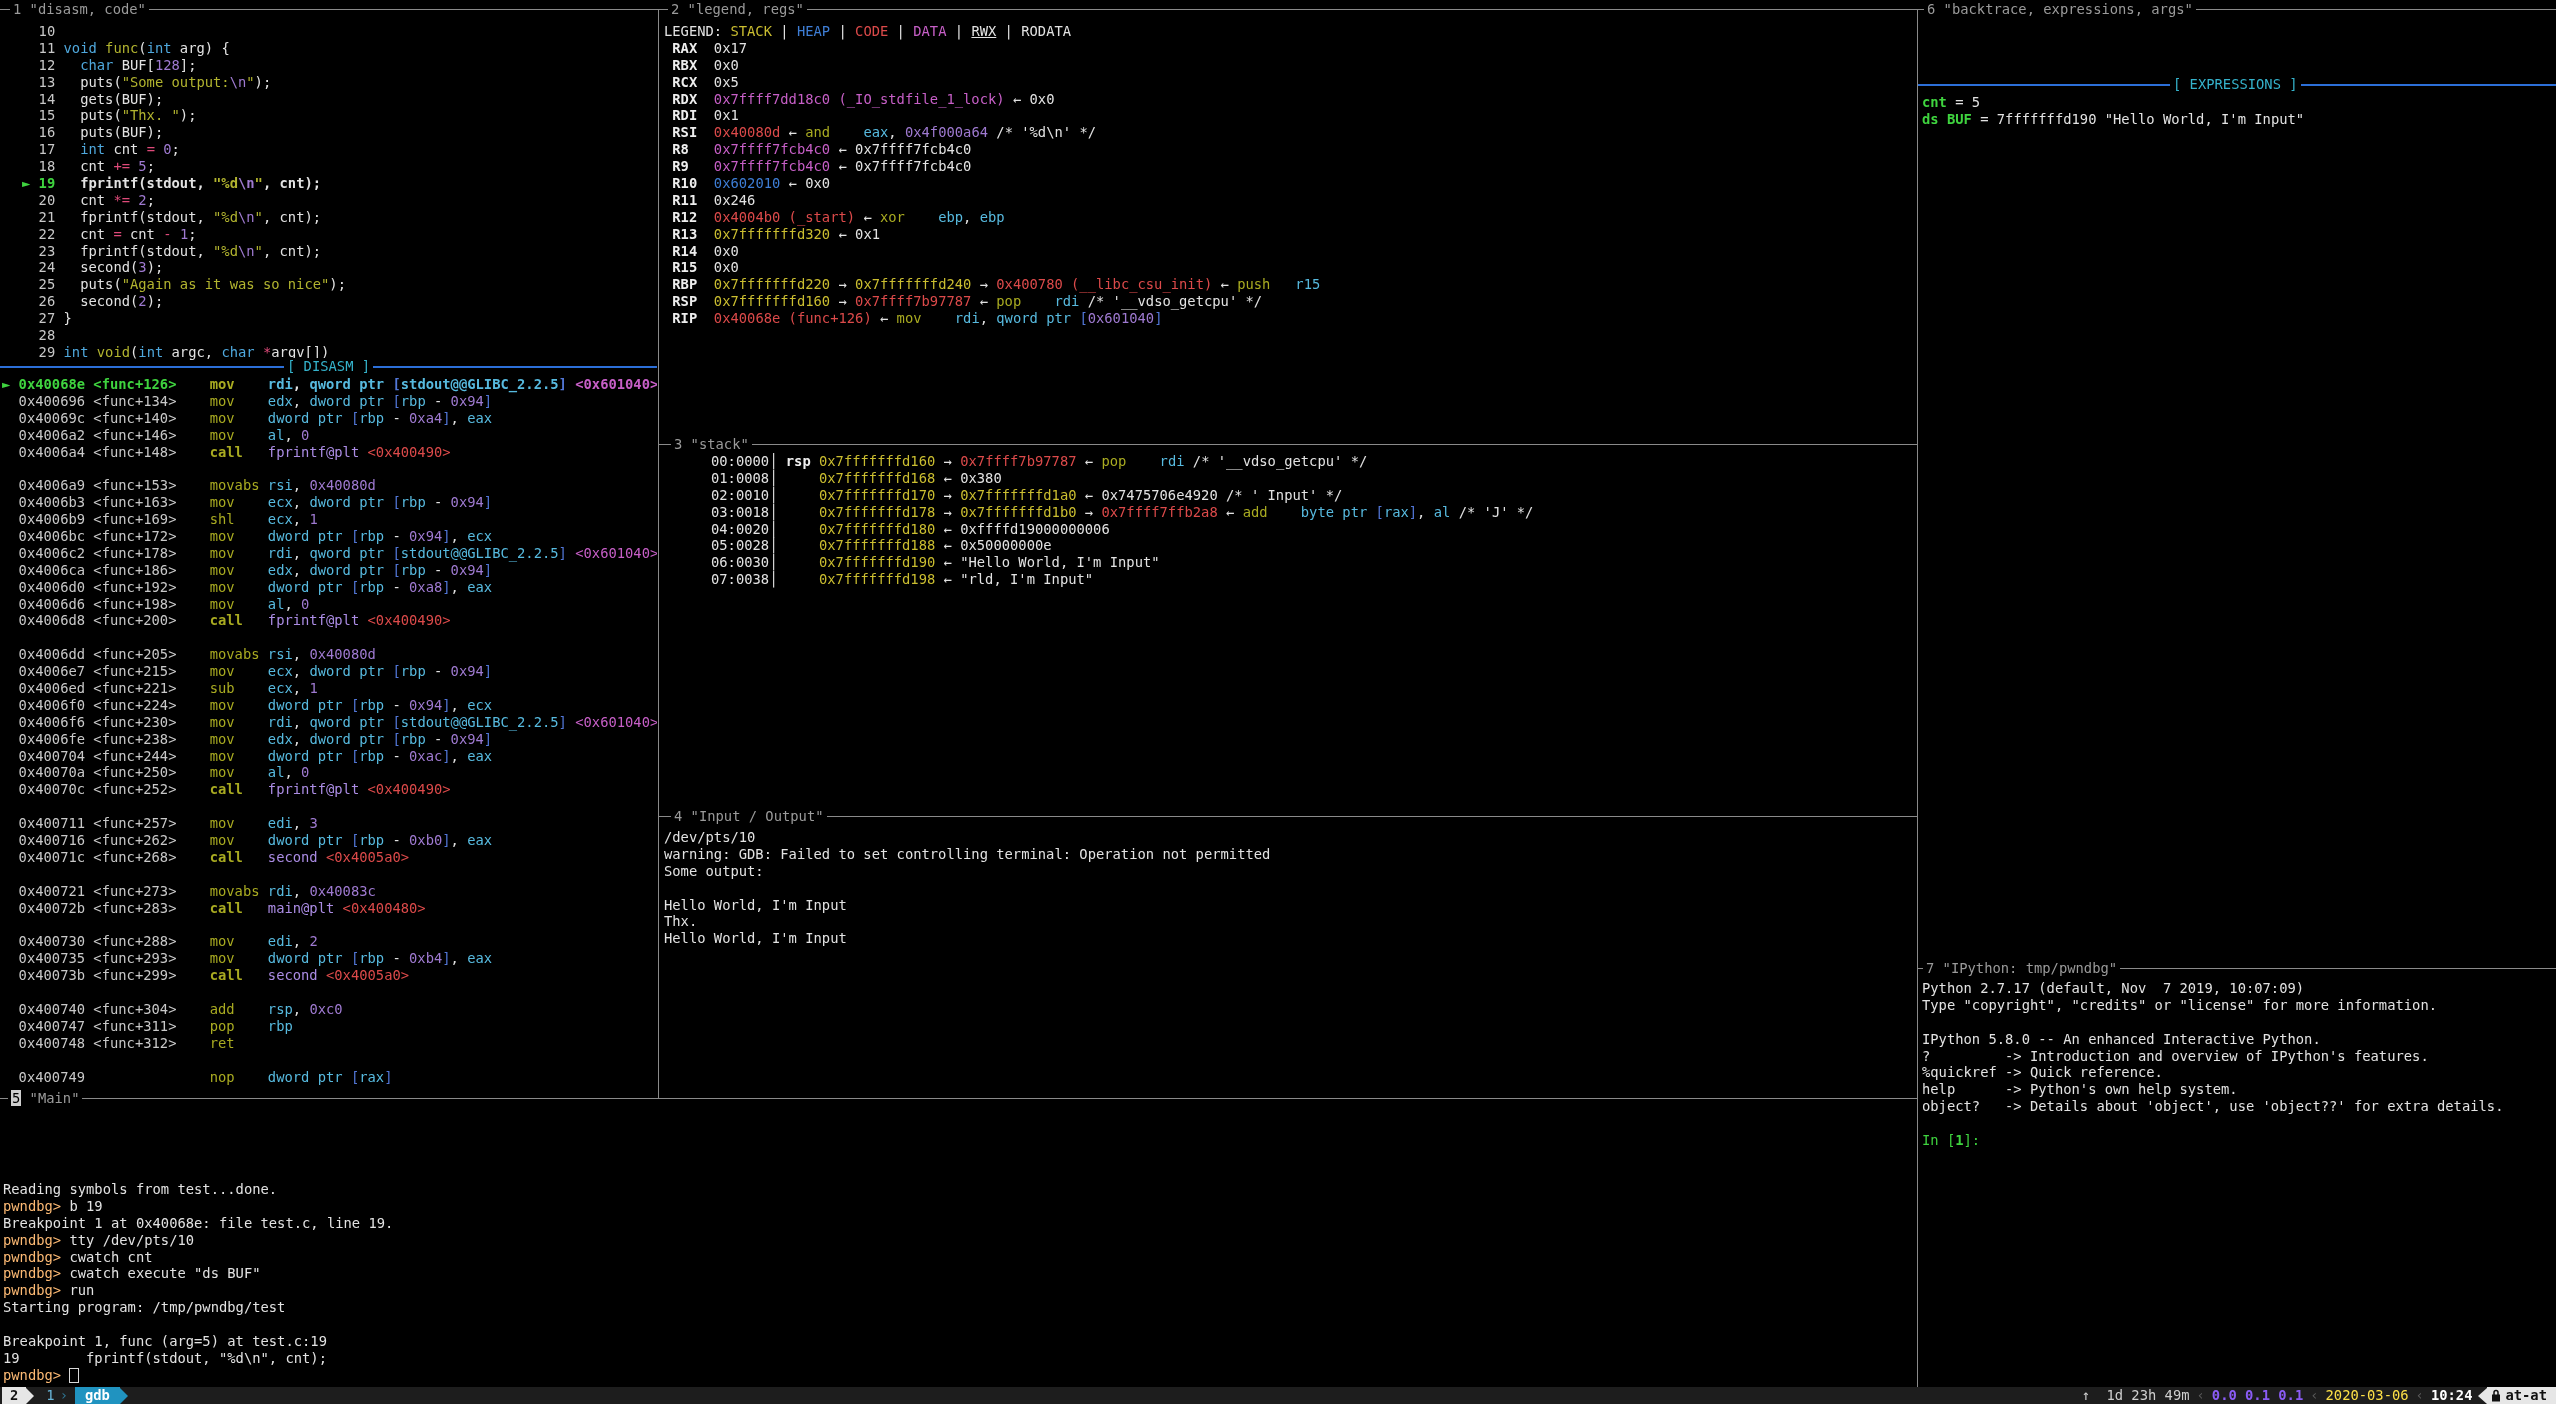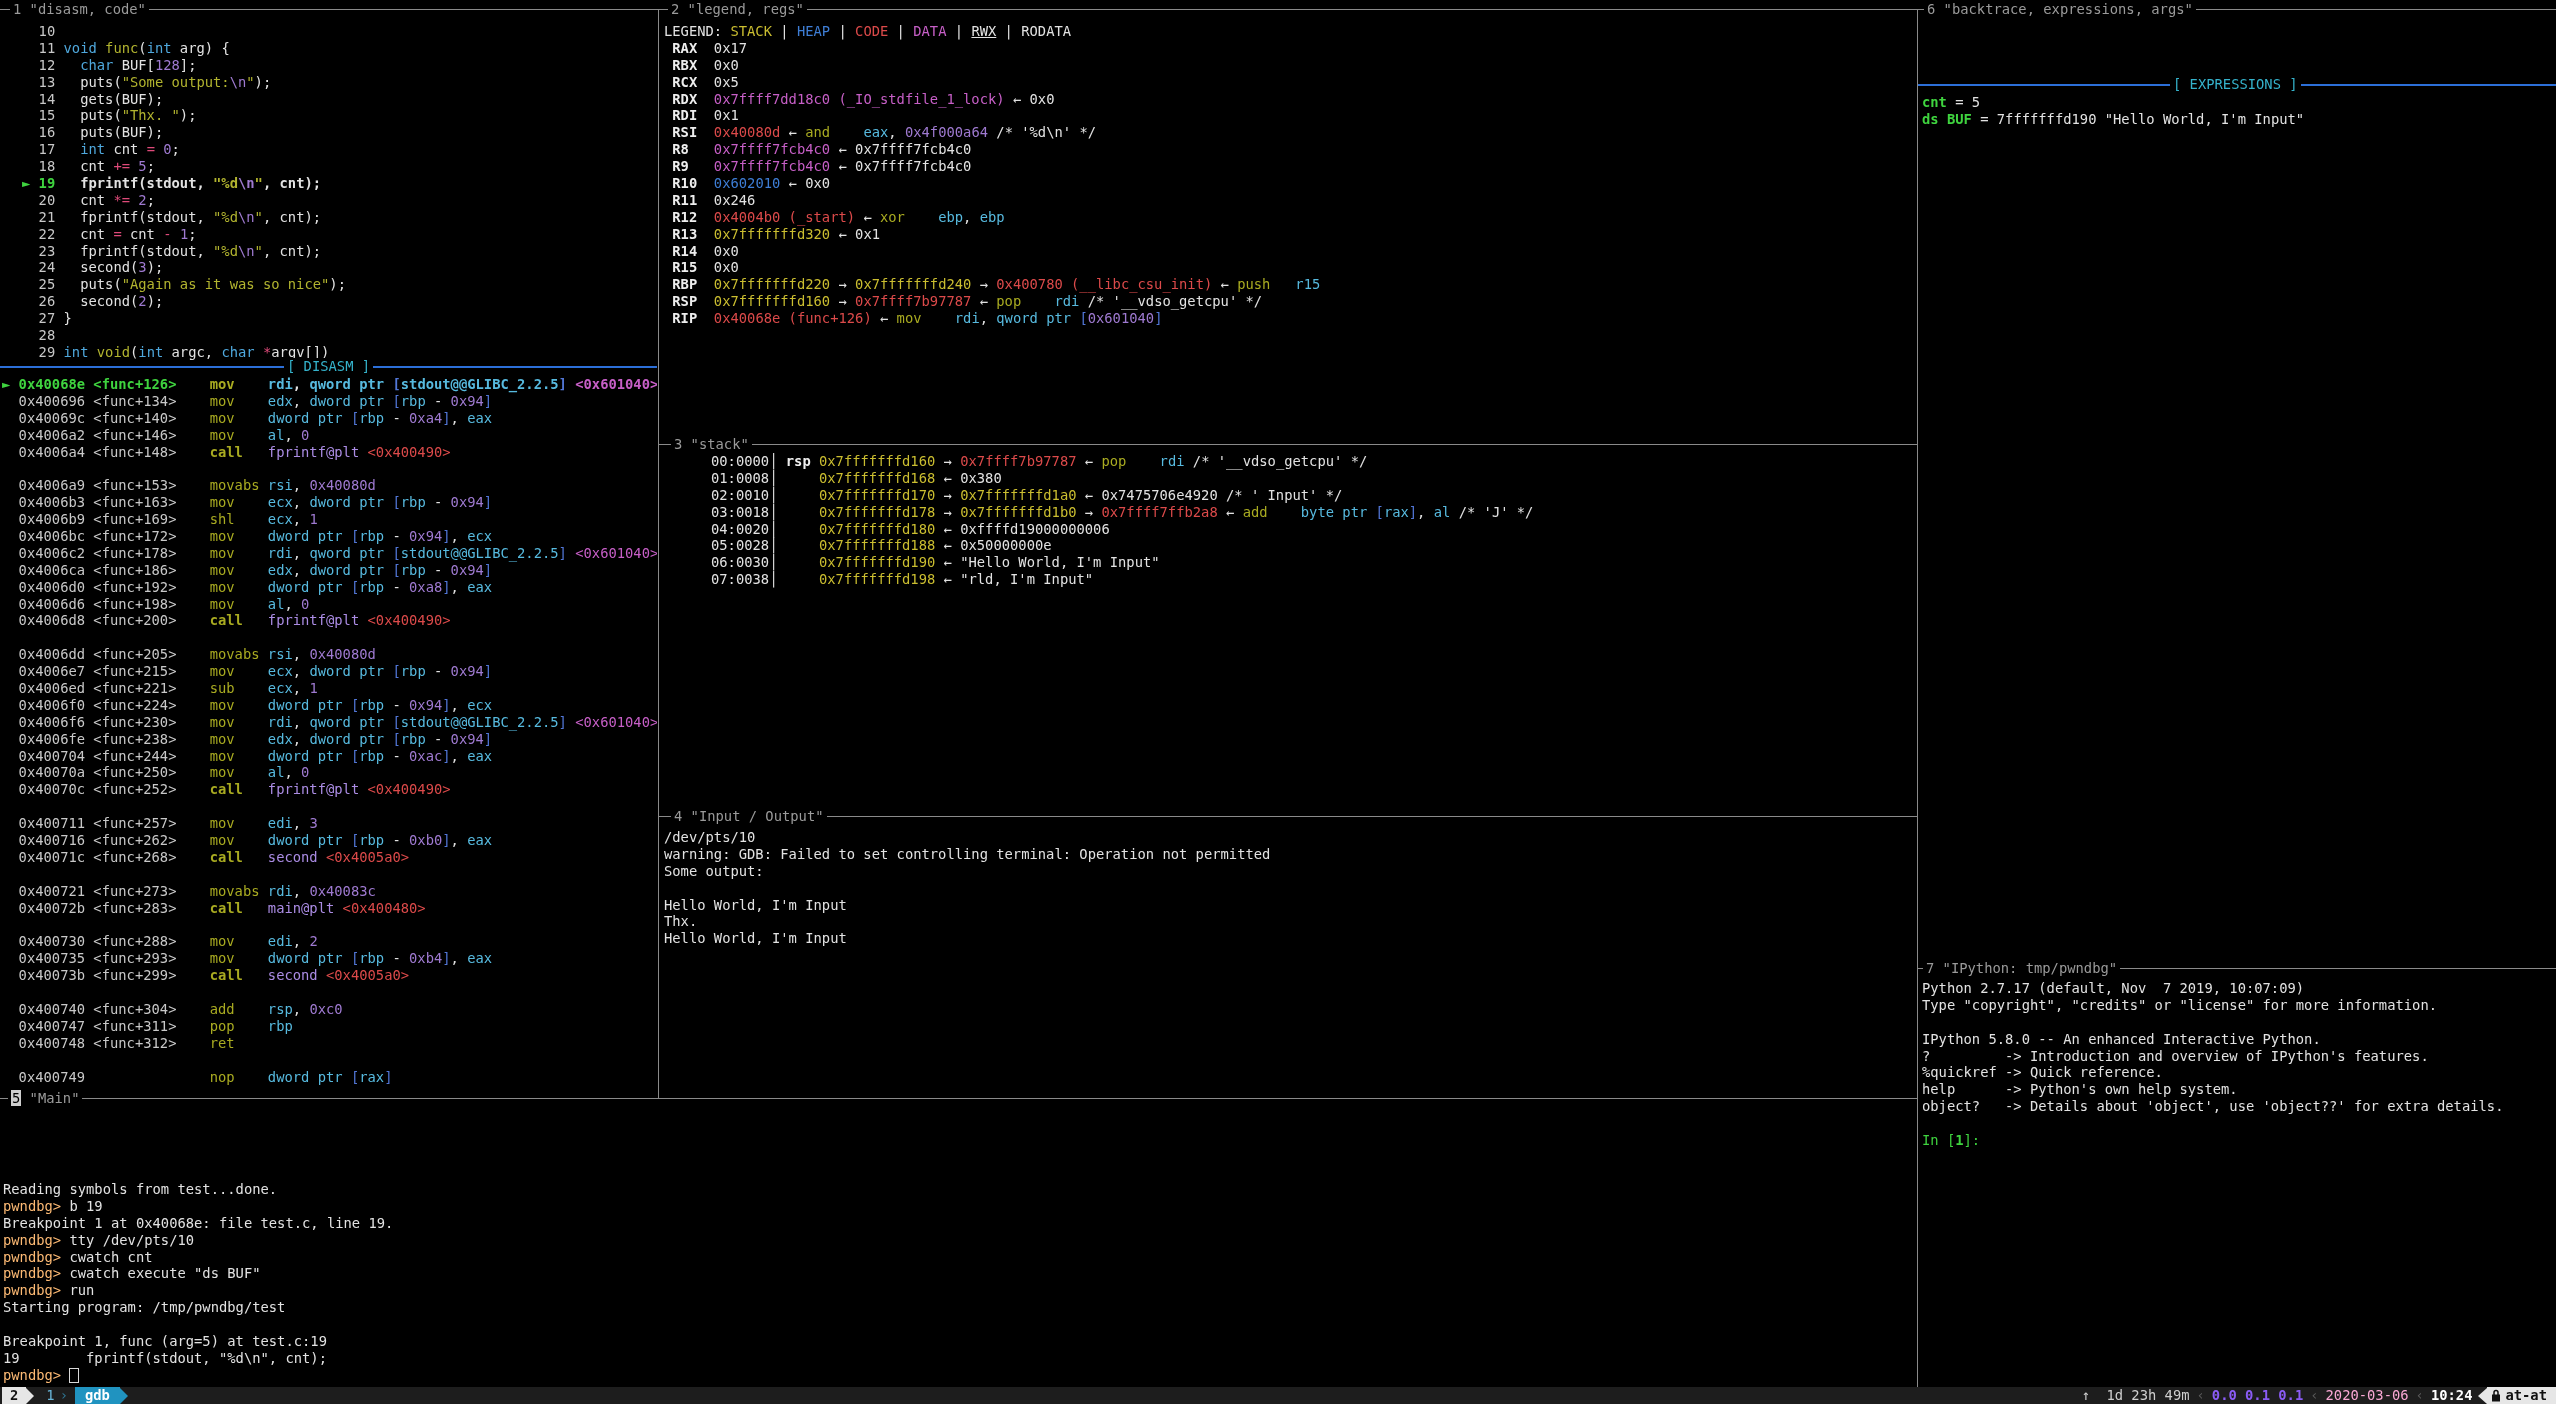--- a/index.html
+++ b/index.html
@@ -47,21 +47,21 @@
   .seg-session{background:#e6e6e6;color:#111;font-weight:bold;padding:0 8px;height:17px;margin-left:2px;}
   .tri{width:0;height:0;border-top:8.5px solid transparent;border-bottom:8.5px solid transparent;}
   .tri-session{border-left:8px solid #e6e6e6;}
   .win-num{color:#69b5d8;padding:0 5px 0 12px;}
   .win-sep{color:#2f7795;}
   .seg-gdb{background:#2093c0;color:#fff;font-weight:bold;padding:0 10px;height:17px;margin-left:7px;}
   .tri-gdb{border-left:8px solid #2093c0;}
   .sb-txt{color:#cfcfcf;white-space:pre;}
   .sb-sep{color:#5a5a5a;padding:0 7px;}
   .sb-load{color:#8b5cf6;font-weight:bold;white-space:pre;}
-  .sb-date{color:#f9a8d4;white-space:pre;}
+  .sb-date{color:#fde047;white-space:pre;}
   .sb-time{color:#fff;font-weight:bold;white-space:pre;padding-right:6px;}
   .tri-host{border-right:9px solid #e6e6e6;}
   .seg-host{background:#e6e6e6;color:#111;font-weight:bold;padding:0 9px 0 4px;height:17px;display:flex;align-items:center;gap:4px;}
 </style>
 </head>
 <body>
 
 <div id="terminal">
 
   <div class="pane" style="left:0;top:10px;width:657px;height:1088px;">

